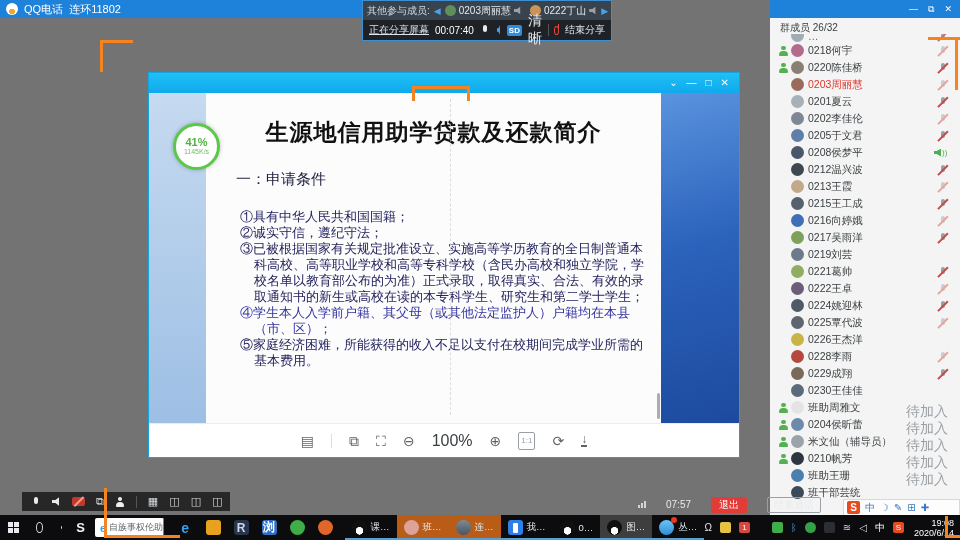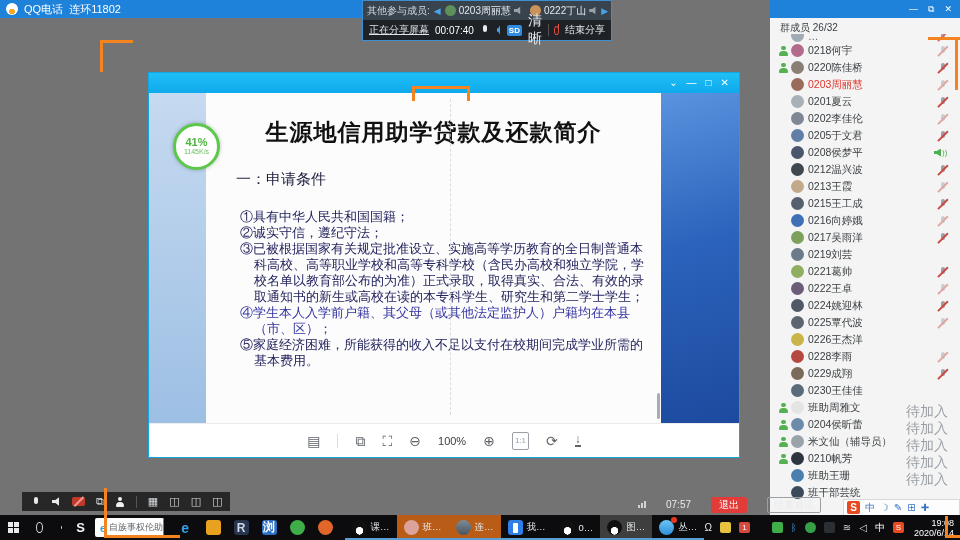--- a/index.html
+++ b/index.html
@@ -51,21 +51,21 @@
   #slide-items{margin:20px 16px 0 34px;}
   .slide-item{font-family:"Liberation Serif","DejaVu Serif",serif;font-size:13px;line-height:16px;color:#23235e;}
   .slide-item.hang{padding-left:14px;text-indent:-14px;}
   .slide-item.accent{color:#3333a0;}
   #dl-badge{position:absolute;left:24px;top:30px;width:47px;height:47px;border-radius:50%;background:#fff;border:3px solid #5bc84a;display:flex;flex-direction:column;align-items:center;justify-content:center;box-shadow:0 0 4px rgba(0,0,0,.25);}
   #dl-badge .pct{color:#4eb53e;font-size:11px;font-weight:bold;line-height:11px;}
   #dl-badge .spd{color:#6abf5c;font-size:7px;line-height:8px;}
   #viewer-scroll{position:absolute;left:508px;top:300px;width:3px;height:26px;background:#a9adb2;border-radius:2px;}
   #viewer-toolbar{position:absolute;left:0;bottom:0;width:100%;height:34px;background:#fff;border-top:1px solid #ececec;display:flex;align-items:center;justify-content:center;gap:17px;}
   .vt{color:#5f6368;font-size:14px;line-height:14px;}
-  .vt.txt{font-size:11px;color:#3c4043;}
+  .vt.txt{font-size:16px;color:#3c4043;}
   .vt.boxed{font-size:8px;border:1px solid #9aa0a6;color:#9aa0a6;padding:1px 2px;border-radius:2px;}
   .vt.underline{border-bottom:2px solid #5f6368;line-height:11px;font-size:12px;}
   .vt.divider{width:1px;height:14px;background:#ddd;}
 
   
   #sidebar{left:770px;top:0;width:190px;height:540px;background:#f4f4f4;z-index:2;}
   #sidebar-titlebar{position:absolute;left:0;top:0;width:100%;height:18px;background:#1f82da;display:flex;align-items:center;justify-content:flex-end;gap:10px;padding:0 8px;}
   #sidebar-titlebar .wbtn{color:#fff;font-size:9px;line-height:9px;}
   #sidebar-header{position:absolute;left:10px;top:21px;font-size:10px;color:#3c4043;}
   #member-list{position:absolute;left:0;top:34px;width:100%;}

